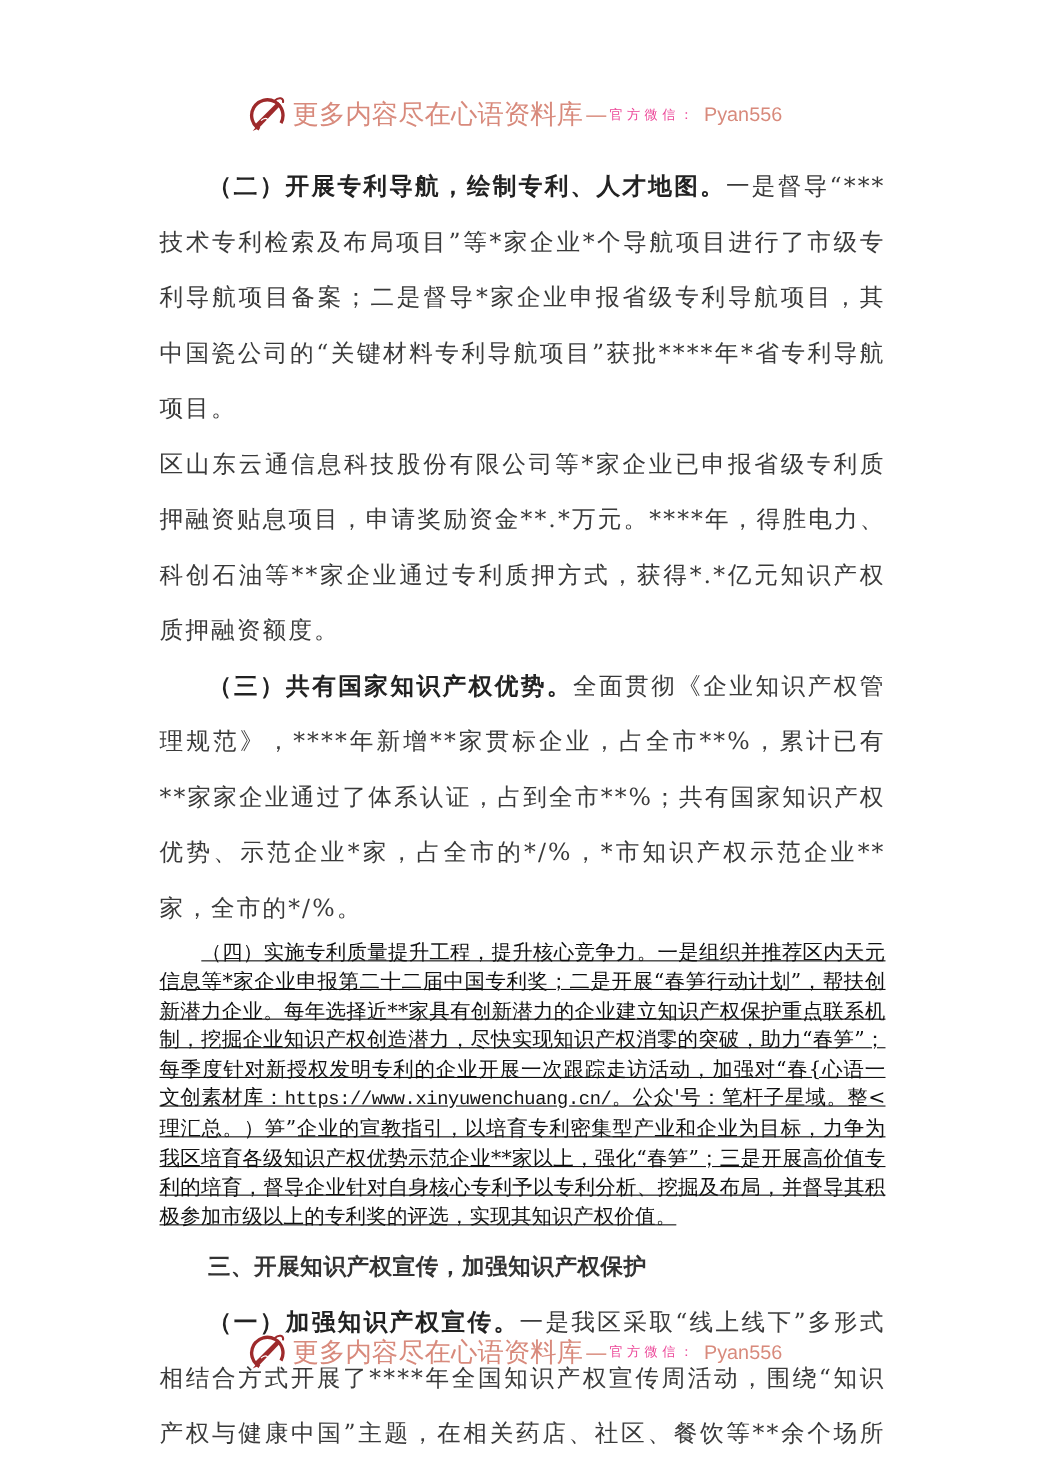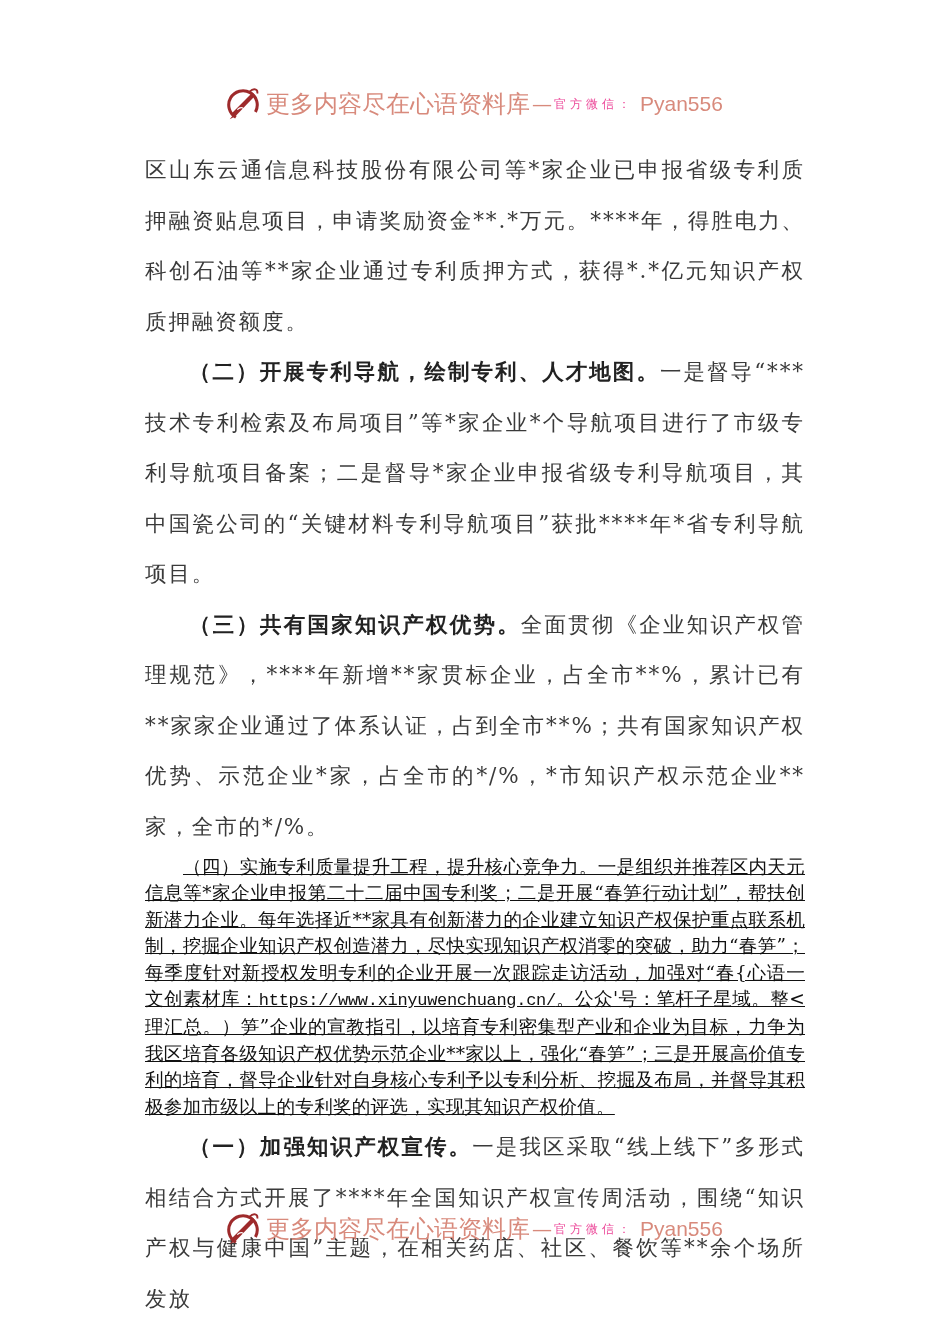--- a/index.html
+++ b/index.html
@@ -43,21 +43,21 @@
       margin: 0 2px;
     }
     .banner .wechat {
       color: #ec4899;
       font-size: 12px;
       letter-spacing: 4px;
       font-family: "DejaVu Serif", serif;
     }
     .banner .wxid {
       color: #d88a7c;
-      font-size: 21px;
+      font-size: 18px;
       font-family: "Liberation Sans", sans-serif;
       margin-left: 6px;
     }
 
     .page {
       position: absolute;
       left: 145px;
       top: 145px;
       width: 660px;
     }
@@ -108,28 +108,29 @@
     <path d="M14 26 C18 22 22 24 20 28" fill="none" stroke="#ffffff" stroke-width="1.2"></path>
     <path d="M27 7 C31 3 36 4 35 9" fill="none" stroke="#9e2a2b" stroke-width="2"></path>
   </svg>
   <span class="brand">更多内容尽在心语资料库</span>
   <span class="dash">—</span>
   <span class="wechat">官方微信：</span>
   <span class="wxid">Pyan556</span>
 </div>
 
 <div class="page">
+  <p class="para-wide indent"><b>（二）开展专利导航，绘制专利、人才地图。</b><span>一是督导“***技术专利检索及布局项目”等*家企业*个导航项目进行了市级专利导航项目备案；二是督导*家企业申报省级专利导航项目，其中国瓷公司的“关键材料专利导航项目”获批****年*省专利导航项目。</span></p>
+
   <p class="para-wide">区山东云通信息科技股份有限公司等*家企业已申报省级专利质押融资贴息项目，申请奖励资金**.*万元。****年，得胜电力、科创石油等**家企业通过专利质押方式，获得*.*亿元知识产权质押融资额度。</p>
-
-  <p class="para-wide indent"><b>（二）开展专利导航，绘制专利、人才地图。</b><span>一是督导“***技术专利检索及布局项目”等*家企业*个导航项目进行了市级专利导航项目备案；二是督导*家企业申报省级专利导航项目，其中国瓷公司的“关键材料专利导航项目”获批****年*省专利导航项目。</span></p>
 
   <p class="para-wide indent"><b>（三）共有国家知识产权优势。</b><span>全面贯彻《企业知识产权管理规范》，****年新增**家贯标企业，占全市**%，累计已有**家家企业通过了体系认证，占到全市**%；共有国家知识产权优势、示范企业*家，占全市的*/%，*市知识产权示范企业**家，全市的*/%。</span></p>
 
   <p class="para-dense" style="margin-top:2px;"><span>（四）实施专利质量提升工程，提升核心竞争力。一是组织并推荐区内天元信息等*家企业申报第二十二届中国专利奖；二是开展“春笋行动计划”，帮扶创新潜力企业。每年选择近**家具有创新潜力的企业建立知识产权保护重点联系机制，挖掘企业知识产权创造潜力，尽快实现知识产权消零的突破，助力“春笋”；每季度针对新授权发明专利的企业开展一次跟踪走访活动，加强对“春{心语一文创素材库：</span><span class="mono">https://www.xinyuwenchuang.cn/</span><span>。公众'号：笔杆子星域。整&lt;理汇总。）笋”企业的宣教指引，以培育专利密集型产业和企业为目标，力争为我区培育各级知识产权优势示范企业**家以上，强化“春笋”；三是开展高价值专利的培育，督导企业针对自身核心专利予以专利分析、挖掘及布局，并督导其积极参加市级以上的专利奖的评选，实现其知识产权价值。</span></p>
 
+  <p class="heading-3" style="margin-top:6px;">三、开展知识产权宣传，加强知识产权保护</p>
 
   <p class="para-wide indent" style="margin-top:2px;"><b>（一）加强知识产权宣传。</b><span>一是我区采取“线上线下”多形式相结合方式开展了****年全国知识产权宣传周活动，围绕“知识产权与健康中国”主题，在相关药店、社区、餐饮等**余个场所发放</span></p>
 </div>
 
 <div class="banner bottom">
   <svg class="logo" viewBox="0 0 40 40">
     <circle cx="20" cy="21" r="15" fill="none" stroke="#9e2a2b" stroke-width="3.2" stroke-dasharray="70 24" transform="rotate(120 20 21)"></circle>
     <path d="M8 30 L30 8 L33 11 L12 33 Z" fill="#9e2a2b"></path>
     <path d="M10 31 L6 36 L12 33 Z" fill="#9e2a2b"></path>
     <path d="M14 26 C18 22 22 24 20 28" fill="none" stroke="#ffffff" stroke-width="1.2"></path>

